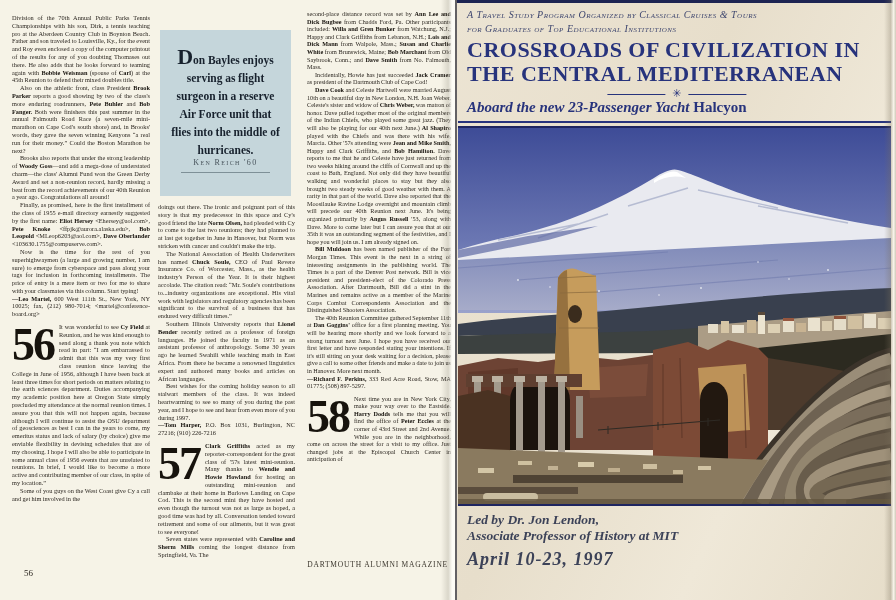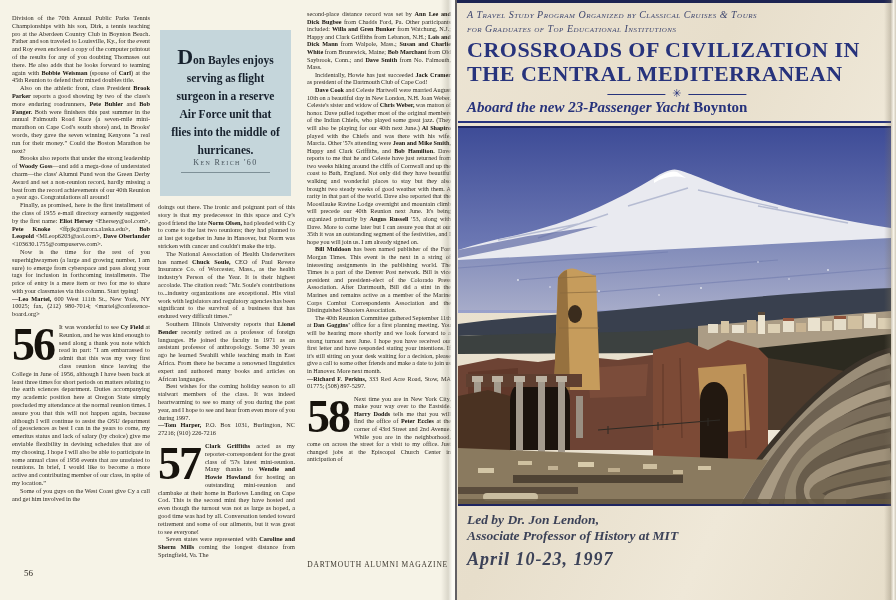--- a/index.html
+++ b/index.html
@@ -122,21 +122,21 @@
     <div class="ad-center kicker kicker2">for Graduates of Top Educational Institutions</div>
     <div class="ad-center ad-title title1">CROSSROADS OF CIVILIZATION IN</div>
     <div class="ad-center ad-title title2">THE CENTRAL MEDITERRANEAN</div>
     <div class="orn-row">
       <span class="orn-line"></span>
       <span class="orn-glyph">✳</span>
       <span class="orn-line"></span>
     </div>
     <div class="ad-center tagline">
       <span class="it">Aboard the new 23-Passenger Yacht</span>
-      <span>Boynton</span>
+      <span>Halcyon</span>
     </div>
     <div class="ad-rule"></div>
 
     <div class="photo-frame">
       <svg width="433" height="376" viewBox="0 0 433 376" xmlns="http://www.w3.org/2000/svg">
         <defs>
           <linearGradient id="sky" x1="0" y1="0" x2="0" y2="1">
             <stop offset="0" stop-color="#3e4c97"></stop>
               <stop offset="0.6" stop-color="#6a76b2"></stop>
               <stop offset="1" stop-color="#9aa2cb"></stop>

